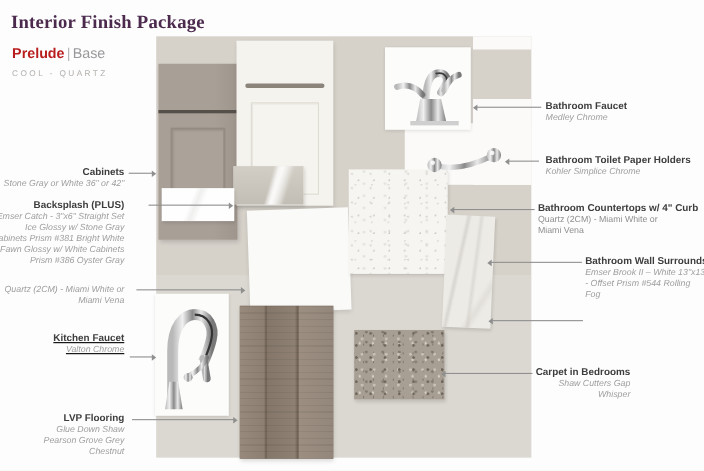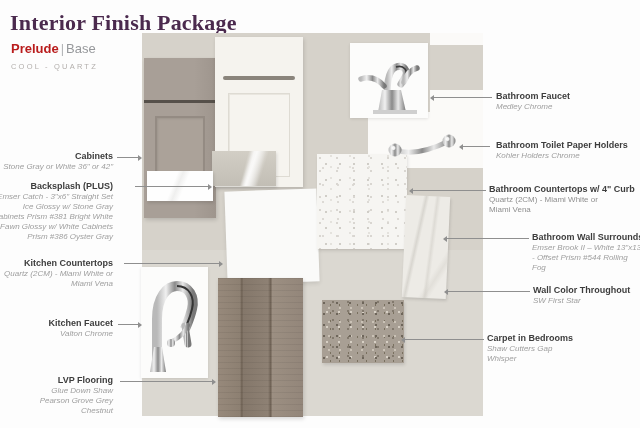--- a/index.html
+++ b/index.html
@@ -5,21 +5,21 @@
   html,body { margin:0; padding:0; background:#ffffff; }
   .page {
     position:relative; width:640px; height:428px; overflow:hidden;
     background:#fdfdfd; outline:1px solid #d8d8d8;
     font-family:"Liberation Sans", sans-serif;
   }
   
   .title {
     position:absolute; left:10px; top:10px; margin:0;
     font-family:"Liberation Serif", serif; font-weight:bold;
-    font-size:22px; color:#4b2a4e; letter-spacing:.2px;
+    font-size:17px; color:#4b2a4e; letter-spacing:.2px;
   }
   .pkg-line { position:absolute; left:11px; top:41px; font-size:13px; }
   .pkg-name { color:#b91c1c; font-weight:bold; }
   .pkg-sep  { color:#b3b5b8; padding:0 2px; }
   .pkg-tier { color:#96989b; }
   .subtitle {
     position:absolute; left:11px; top:62px;
     font-size:7.5px; letter-spacing:2.2px; color:#b3afac;
   }
   
@@ -192,57 +192,52 @@
   </div>
   <div class="lbl lbl-left" style="top:181px;">
     <div class="lbl-title">Backsplash (PLUS)</div>
     <div class="lbl-desc">Emser Catch - 3"x6" Straight Set</div>
     <div class="lbl-desc">Ice Glossy w/ Stone Gray</div>
     <div class="lbl-desc">Cabinets Prism #381 Bright White</div>
     <div class="lbl-desc">Fawn Glossy w/ White Cabinets</div>
     <div class="lbl-desc">Prism #386 Oyster Gray</div>
   </div>
   <div class="lbl lbl-left" style="top:258px;">
-    <div class="lbl-title">Kitchen Countertops</div>
     <div class="lbl-desc">Quartz (2CM) - Miami White or</div>
     <div class="lbl-desc">Miami Vena</div>
   </div>
-  <div class="lbl lbl-left" style="top:318px;">
+  <div class="lbl lbl-left" style="top:302px;text-decoration:underline;">
     <div class="lbl-title">Kitchen Faucet</div>
     <div class="lbl-desc">Valton Chrome</div>
   </div>
   <div class="lbl lbl-left" style="top:375px;">
     <div class="lbl-title">LVP Flooring</div>
     <div class="lbl-desc">Glue Down Shaw</div>
     <div class="lbl-desc">Pearson Grove Grey</div>
     <div class="lbl-desc">Chestnut</div>
   </div>
 
   <div class="lbl" style="left:496px; top:91px;">
     <div class="lbl-title">Bathroom Faucet</div>
     <div class="lbl-desc">Medley Chrome</div>
   </div>
   <div class="lbl" style="left:496px; top:140px;">
     <div class="lbl-title">Bathroom Toilet Paper Holders</div>
-    <div class="lbl-desc">Kohler Holders Chrome</div>
+    <div class="lbl-desc">Kohler Simplice Chrome</div>
   </div>
   <div class="lbl" style="left:489px; top:184px;">
     <div class="lbl-title">Bathroom Countertops w/ 4" Curb</div>
     <div class="lbl-desc upright">Quartz (2CM) - Miami White or</div>
     <div class="lbl-desc upright">Miami Vena</div>
   </div>
   <div class="lbl" style="left:532px; top:232px;">
     <div class="lbl-title">Bathroom Wall Surrounds</div>
     <div class="lbl-desc">Emser Brook II – White 13"x13"</div>
     <div class="lbl-desc">- Offset Prism #544 Rolling</div>
     <div class="lbl-desc">Fog</div>
   </div>
-  <div class="lbl" style="left:533px; top:285px;">
-    <div class="lbl-title">Wall Color Throughout</div>
-    <div class="lbl-desc">SW First Star</div>
-  </div>
-  <div class="lbl" style="left:487px; top:333px;">
+  <div class="lbl" style="left:487px; top:333px;text-align:right;">
     <div class="lbl-title">Carpet in Bedrooms</div>
     <div class="lbl-desc">Shaw Cutters Gap</div>
     <div class="lbl-desc">Whisper</div>
   </div>
 
 </div>
 
 </body></html>

